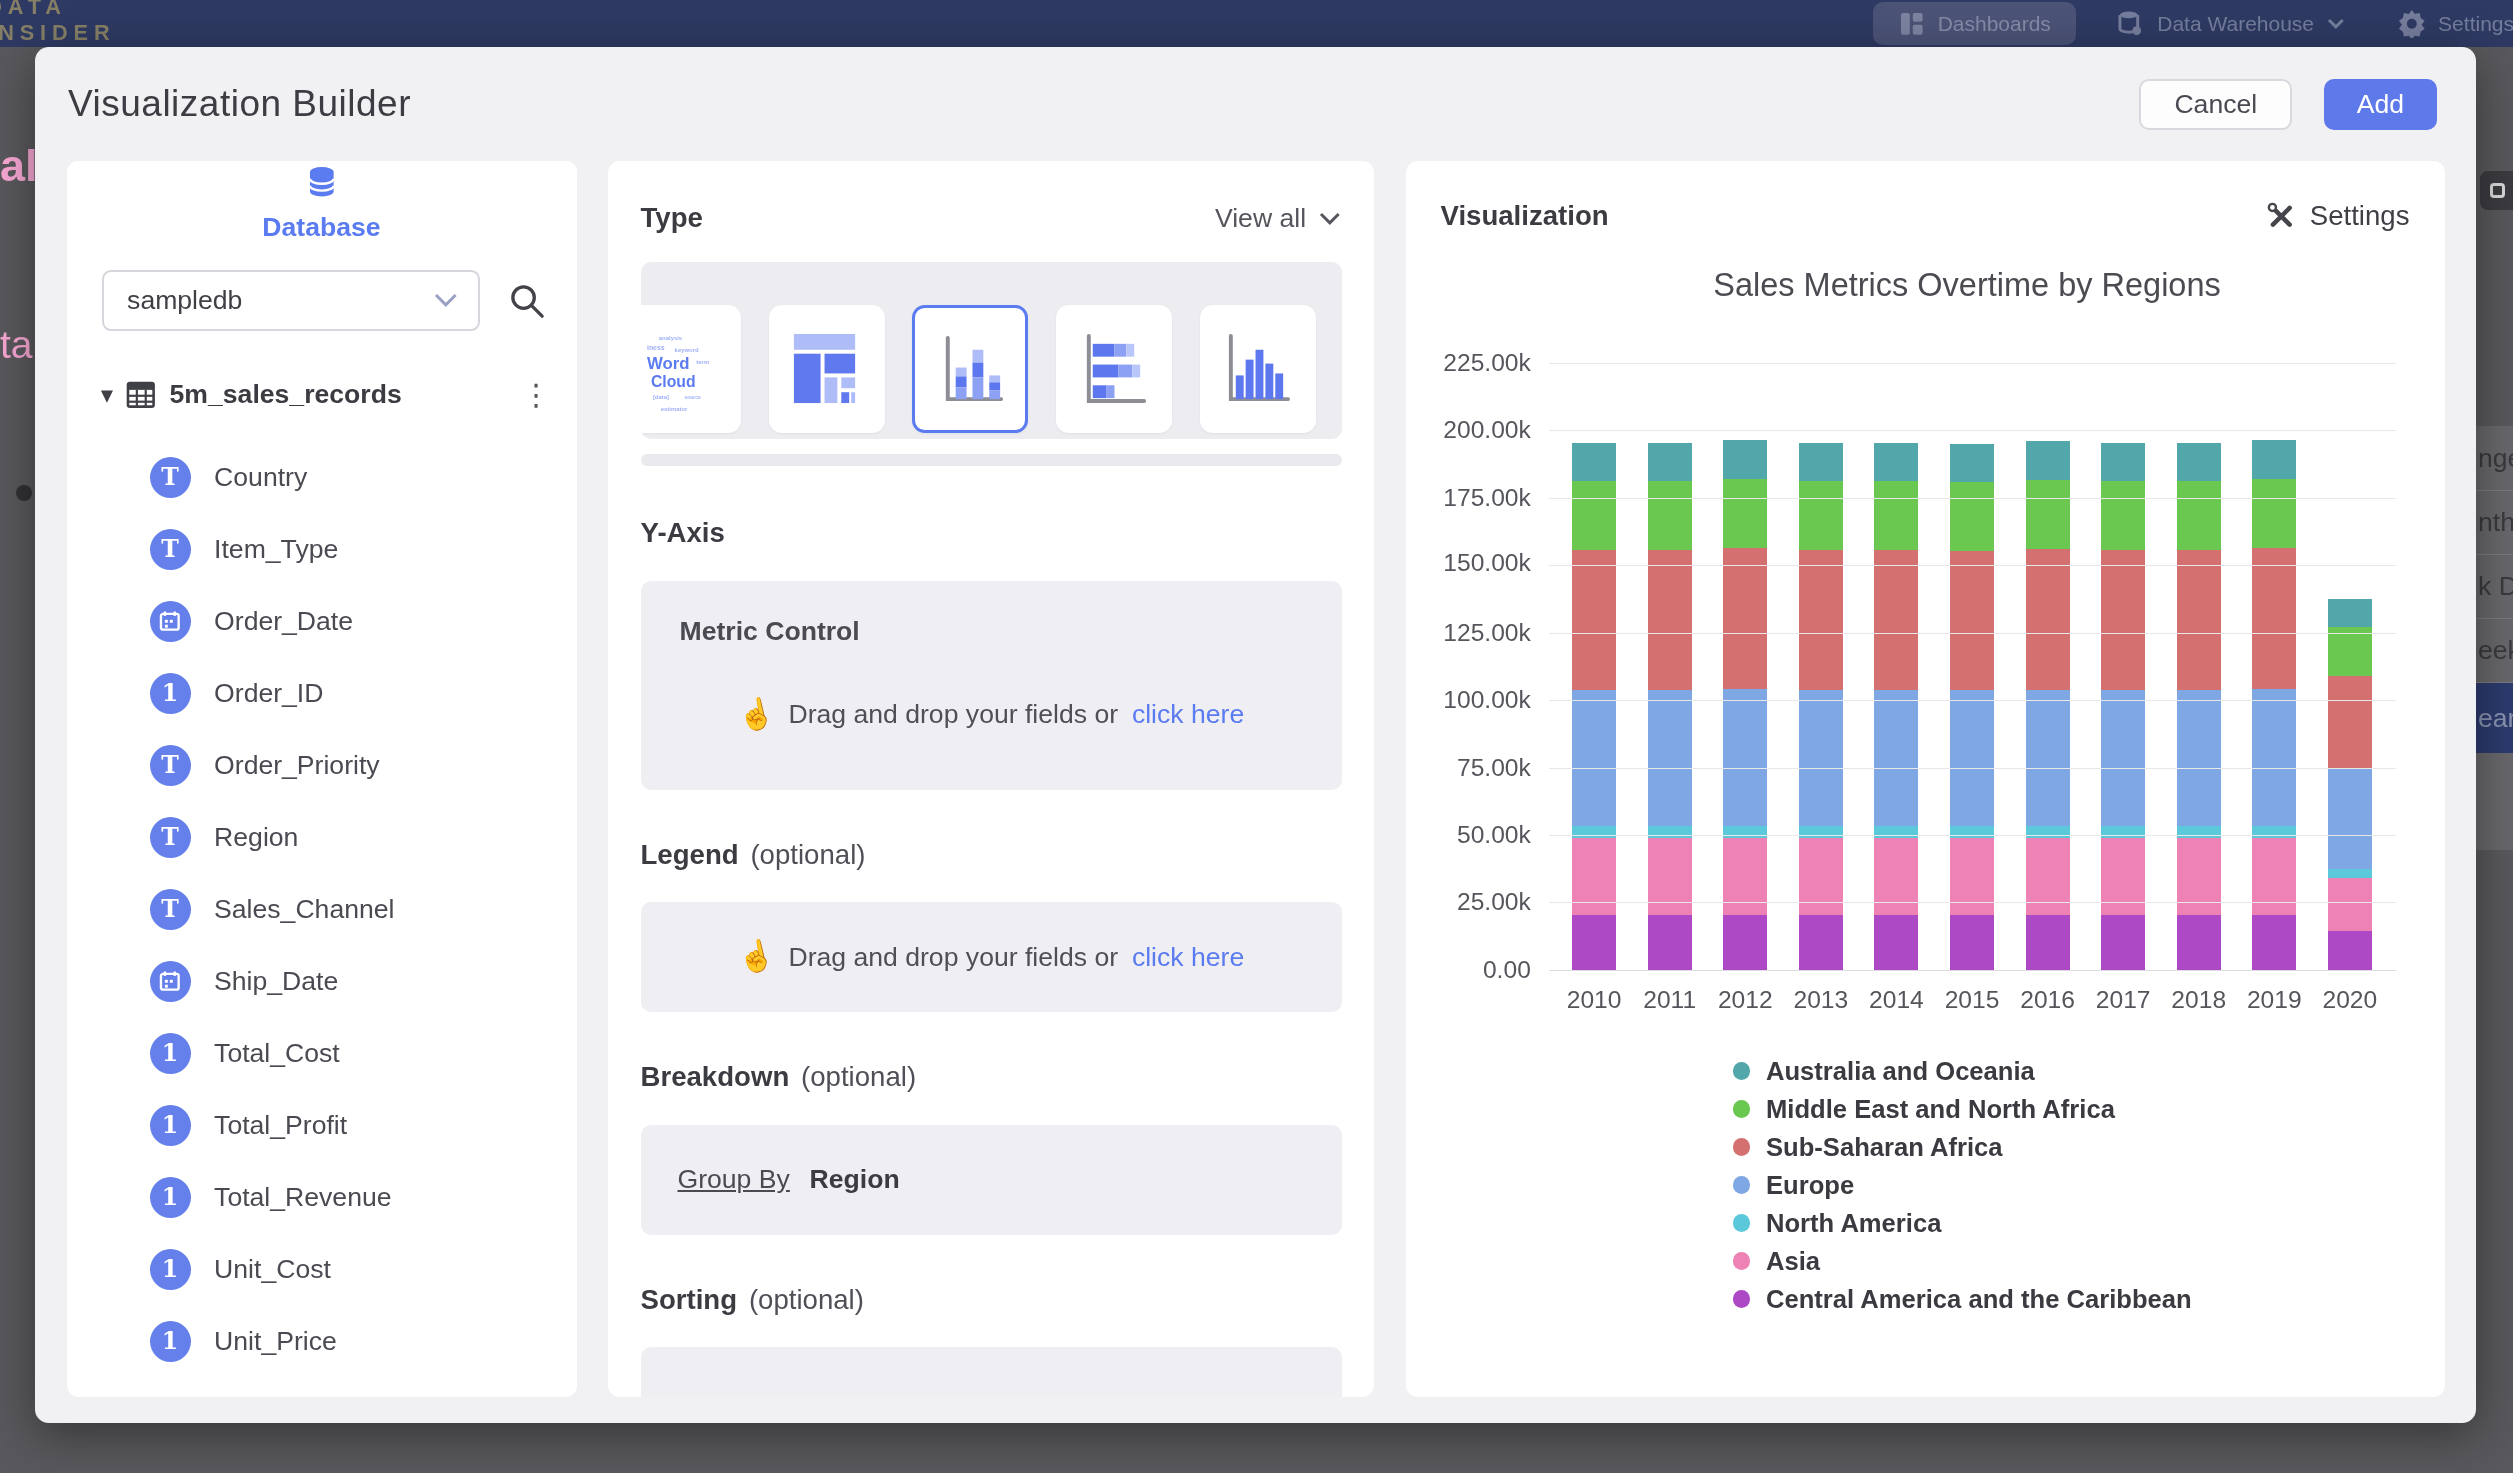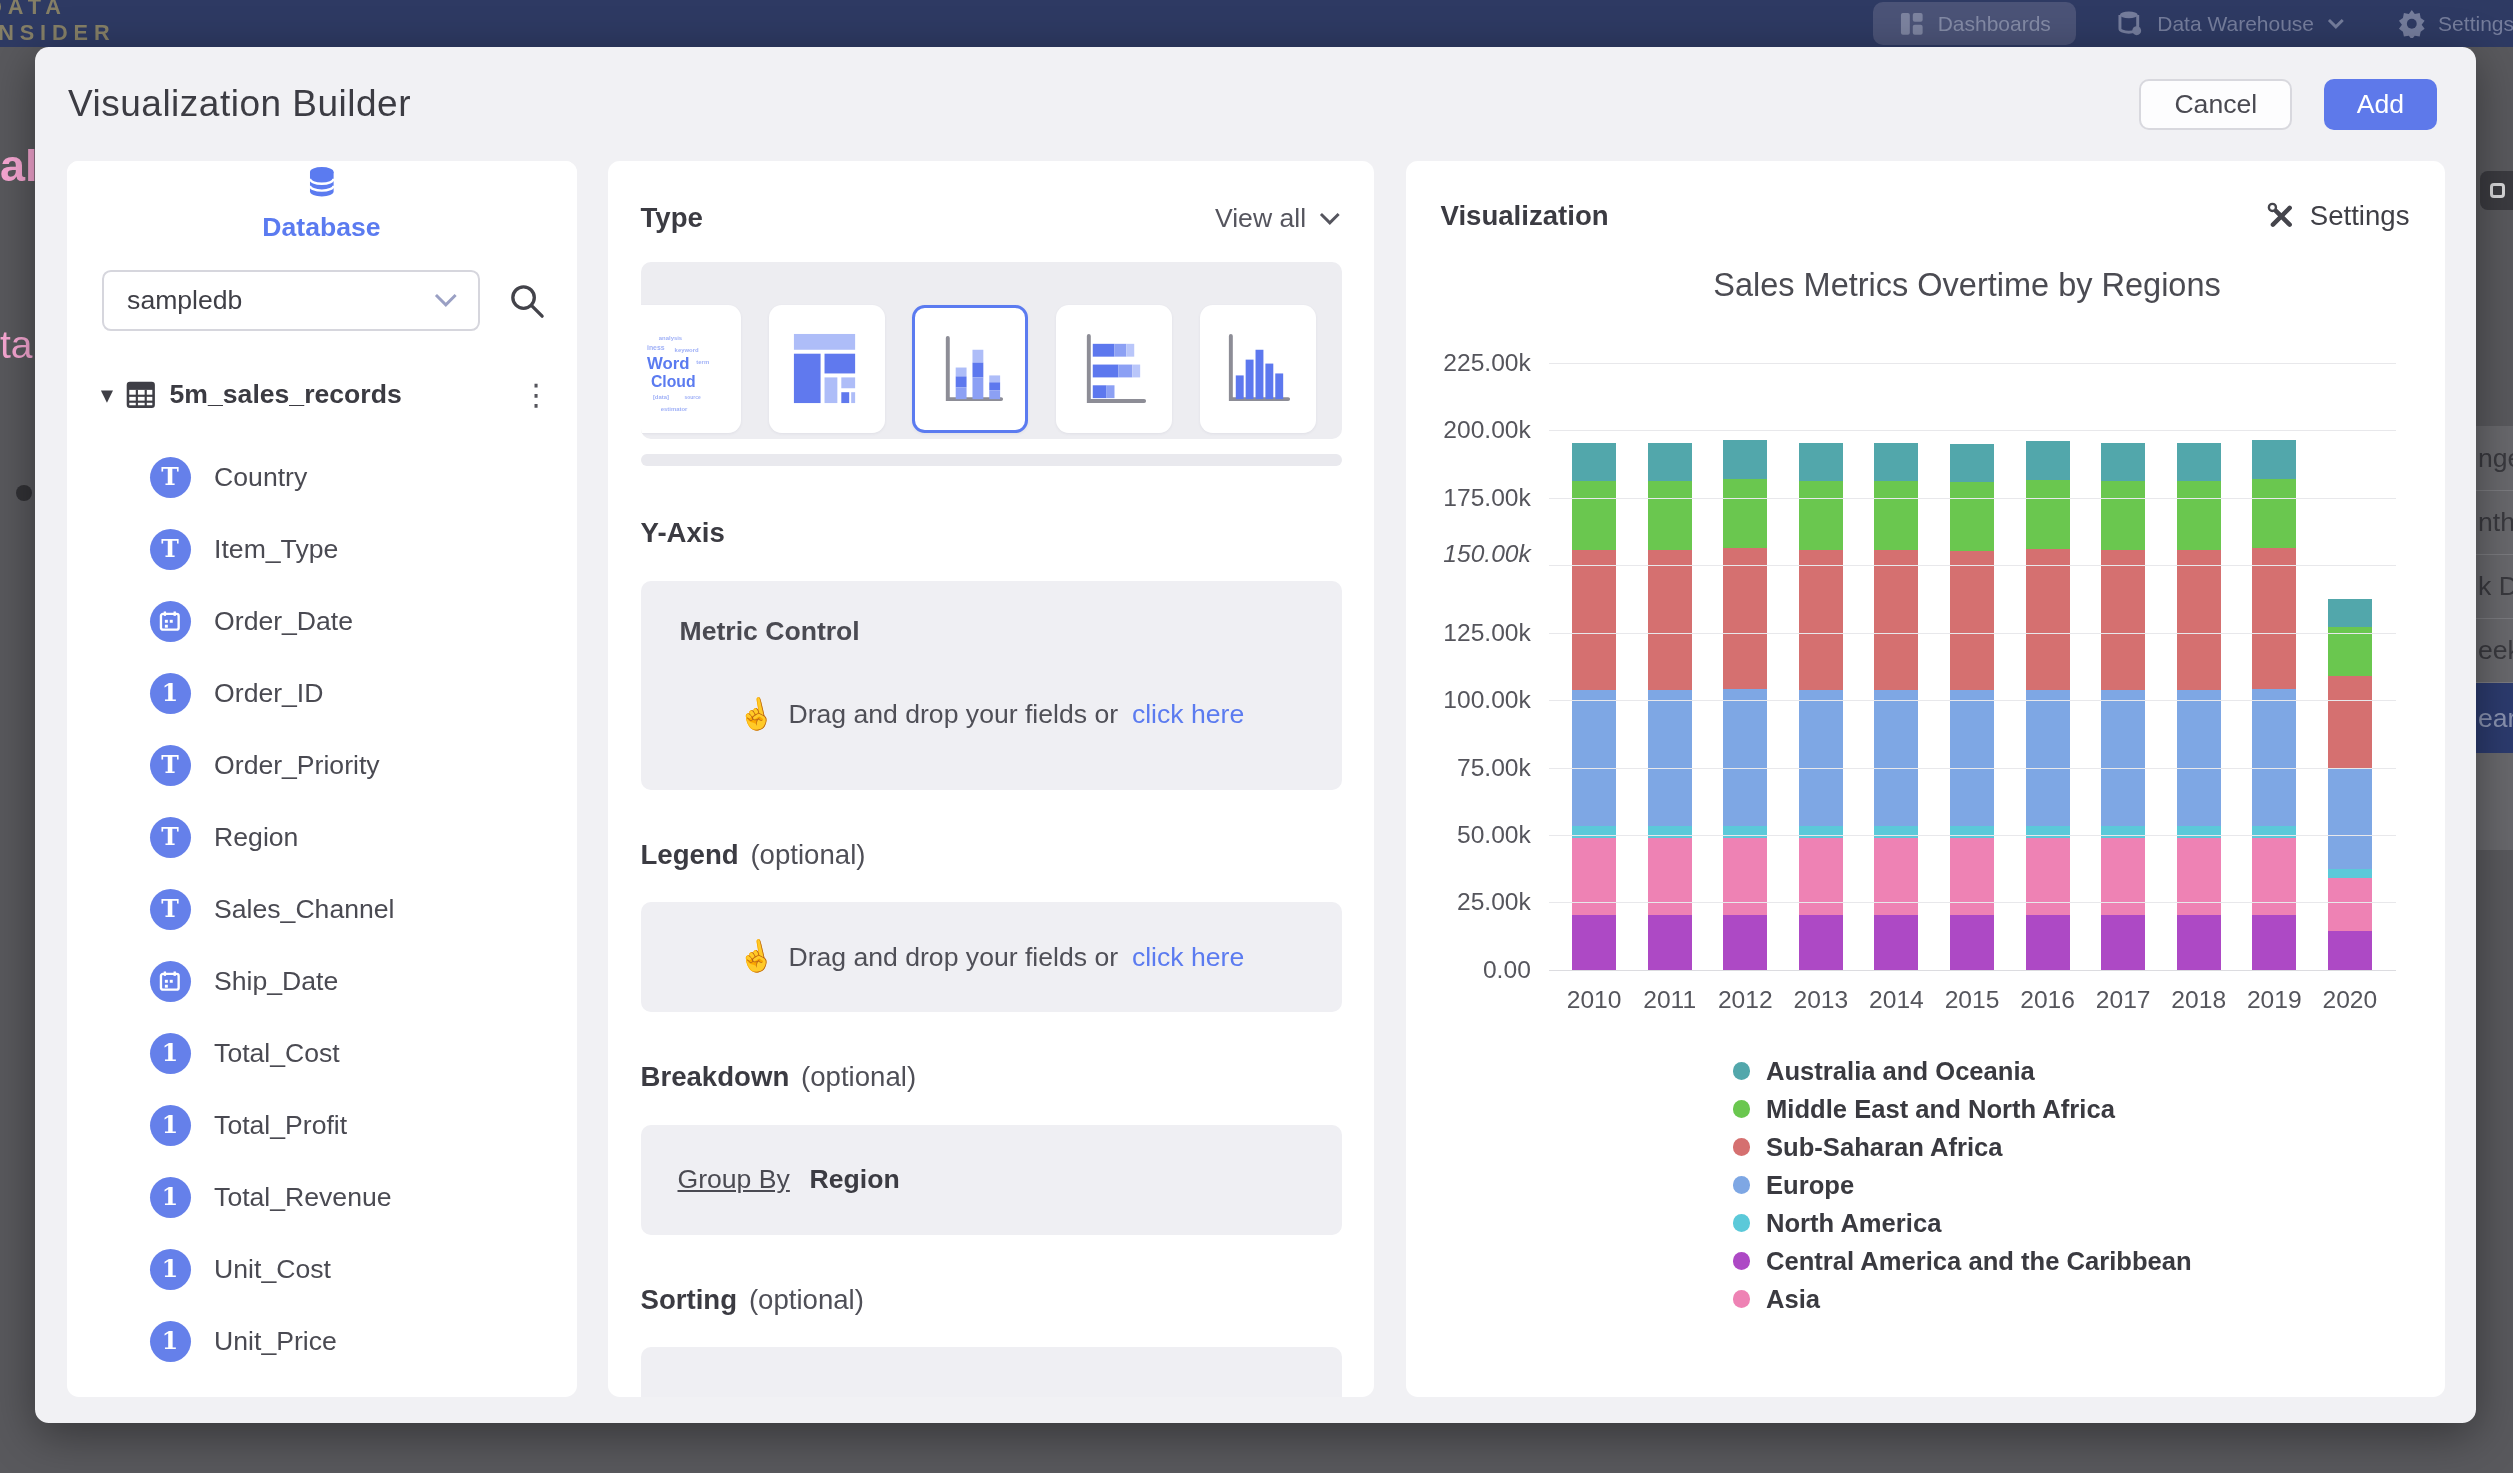--- a/index.html
+++ b/index.html
@@ -560,21 +560,21 @@
                 <div class="xtick">2020</div>
               </div>
             </div>
         <div class="gridline" style="top: 0px;"></div>
             <div class="ytick" style="top: 0px;">225.00k</div>
             <div class="gridline" style="top: 67px;"></div>
             <div class="ytick" style="top: 67px;">200.00k</div>
             <div class="gridline" style="top: 135px;"></div>
             <div class="ytick" style="top: 135px;">175.00k</div>
             <div class="gridline" style="top: 202px;"></div>
-            <div class="ytick" style="top: 191px; font-style: italic;">150.00k</div>
+            <div class="ytick" style="top: 200px;">150.00k</div>
             <div class="gridline" style="top: 270px;"></div>
             <div class="ytick" style="top: 270px;">125.00k</div>
             <div class="gridline" style="top: 337px;"></div>
             <div class="ytick" style="top: 337px;">100.00k</div>
             <div class="gridline" style="top: 405px;"></div>
             <div class="ytick" style="top: 405px;">75.00k</div>
             <div class="gridline" style="top: 472px;"></div>
             <div class="ytick" style="top: 472px;">50.00k</div>
             <div class="gridline" style="top: 539px;"></div>
             <div class="ytick" style="top: 539px;">25.00k</div>
@@ -596,25 +596,25 @@
             </div>
             <div class="cl-row">
               <span class="cl-dot" style="background: rgb(126, 167, 228);"></span>
               <span class="cl-label">Europe</span>
             </div>
             <div class="cl-row">
               <span class="cl-dot" style="background: rgb(91, 201, 217);"></span>
               <span class="cl-label">North America</span>
             </div>
             <div class="cl-row">
+              <span class="cl-dot" style="background: rgb(238, 130, 180);"></span>
+              <span class="cl-label">Asia</span>
+            </div>
+            <div class="cl-row">
               <span class="cl-dot" style="background: rgb(173, 73, 197);"></span>
               <span class="cl-label">Central America and the Caribbean</span>
-            </div>
-            <div class="cl-row">
-              <span class="cl-dot" style="background: rgb(238, 130, 180);"></span>
-              <span class="cl-label">Asia</span>
             </div>
           </div>
       </section>
     </div>
   </div>
 </div>
 
 
 </body></html>

